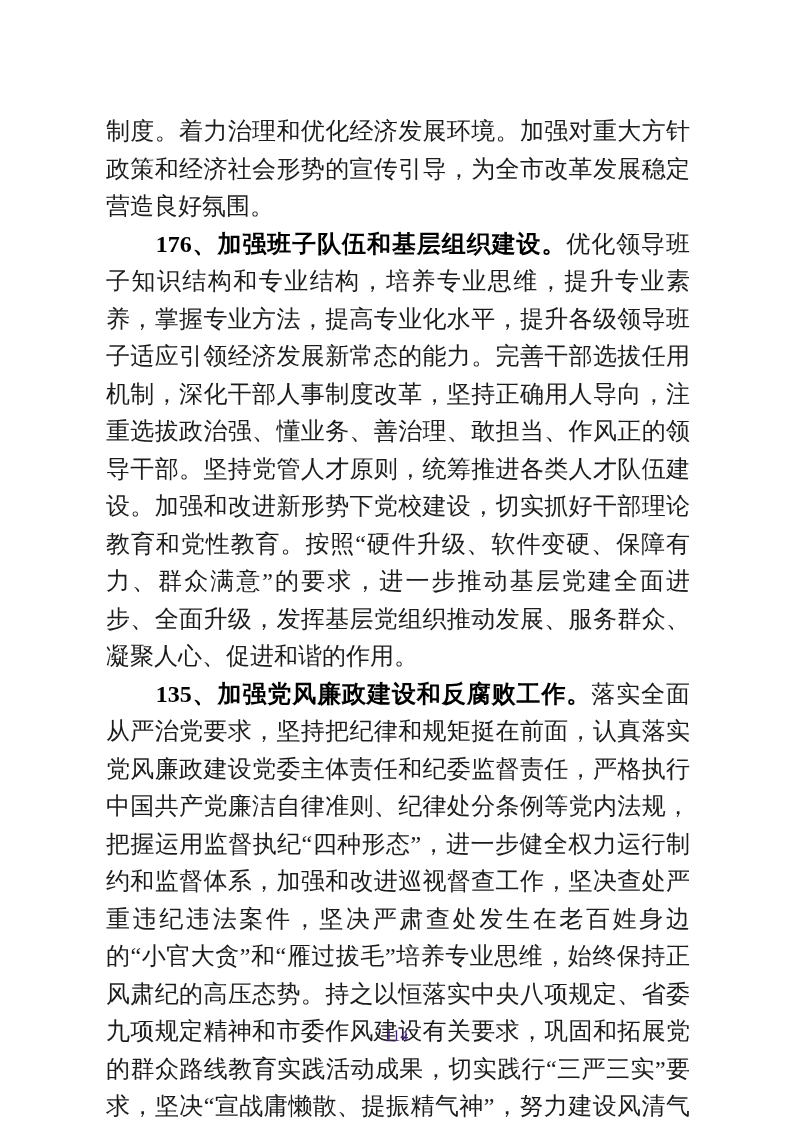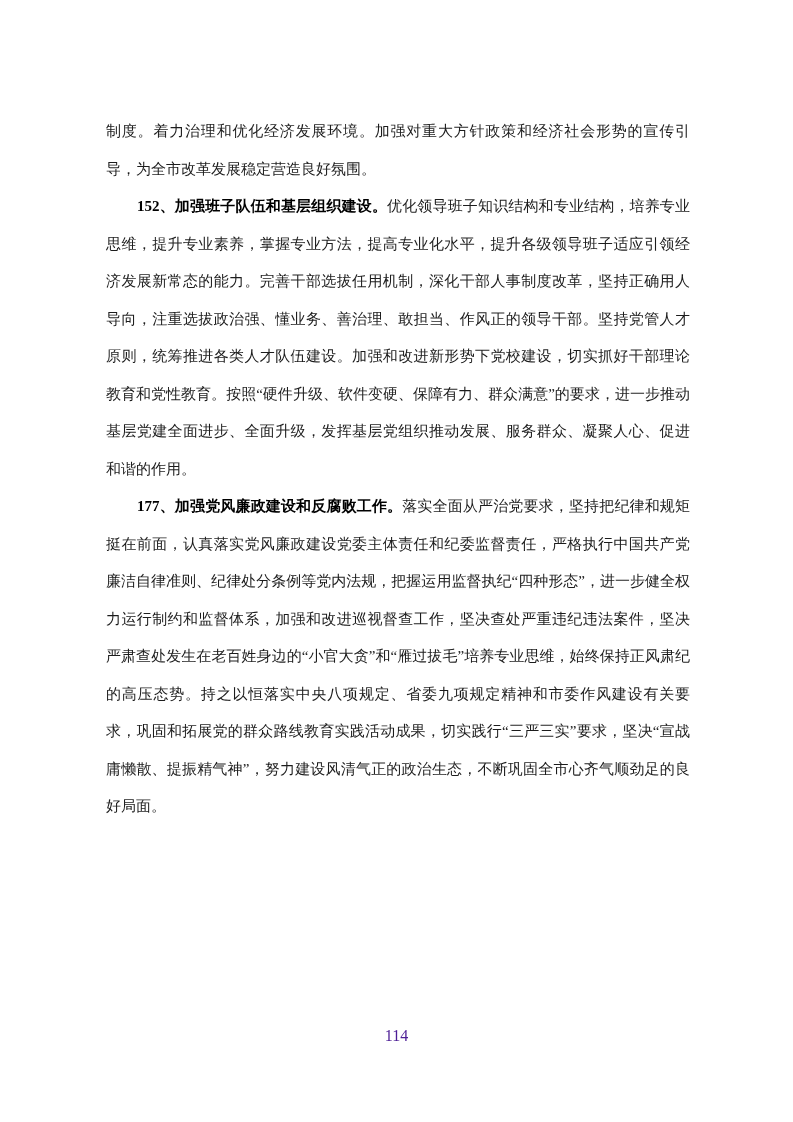--- a/index.html
+++ b/index.html
@@ -17,21 +17,21 @@
     color: #1c1c1c;
   }
   .text-block {
     position: absolute;
     left: 106px;
     top: 113px;
     width: 584px;
   }
   .para {
     margin: 0;
-    font-size: 15px;
+    font-size: 24px;
     line-height: 37.5px;
     text-align: justify;
     text-justify: inter-character;
     letter-spacing: 0;
     text-indent: 2.07em;
     word-break: normal;
   }
   .para.no-indent {
     text-indent: 0;
   }
@@ -50,17 +50,17 @@
     color: #4c1d95;
     font-family: "Liberation Serif", "DejaVu Serif", serif;
   }
 </style>
 </head>
 <body>
 
 <div class="page">
   <div class="text-block">
     <p class="para no-indent"><span>制度。着力治理和优化经济发展环境。加强对重大方针政策和经济社会形势的宣传引导，为全市改革发展稳定营造良好氛围。</span></p>
-    <p class="para"><span class="lead">152、加强班子队伍和基层组织建设。</span><span>优化领导班子知识结构和专业结构，培养专业思维，提升专业素养，掌握专业方法，提高专业化水平，提升各级领导班子适应引领经济发展新常态的能力。完善干部选拔任用机制，深化干部人事制度改革，坚持正确用人导向，注重选拔政治强、懂业务、善治理、敢担当、作风正的领导干部。坚持党管人才原则，统筹推进各类人才队伍建设。加强和改进新形势下党校建设，切实抓好干部理论教育和党性教育。按照“硬件升级、软件变硬、保障有力、群众满意”的要求，进一步推动基层党建全面进步、全面升级，发挥基层党组织推动发展、服务群众、凝聚人心、促进和谐的作用。</span></p>
-    <p class="para"><span class="lead">177、加强党风廉政建设和反腐败工作。</span><span>落实全面从严治党要求，坚持把纪律和规矩挺在前面，认真落实党风廉政建设党委主体责任和纪委监督责任，严格执行中国共产党廉洁自律准则、纪律处分条例等党内法规，把握运用监督执纪“四种形态”，进一步健全权力运行制约和监督体系，加强和改进巡视督查工作，坚决查处严重违纪违法案件，坚决严肃查处发生在老百姓身边的“小官大贪”和“雁过拔毛”培养专业思维，始终保持正风肃纪的高压态势。持之以恒落实中央八项规定、省委九项规定精神和市委作风建设有关要求，巩固和拓展党的群众路线教育实践活动成果，切实践行“三严三实”要求，坚决“宣战庸懒散、提振精气神”，努力建设风清气正的政治生态，不断巩固全市心齐气顺劲足的良好局面。</span></p>
+    <p class="para"><span class="lead">176、加强班子队伍和基层组织建设。</span><span>优化领导班子知识结构和专业结构，培养专业思维，提升专业素养，掌握专业方法，提高专业化水平，提升各级领导班子适应引领经济发展新常态的能力。完善干部选拔任用机制，深化干部人事制度改革，坚持正确用人导向，注重选拔政治强、懂业务、善治理、敢担当、作风正的领导干部。坚持党管人才原则，统筹推进各类人才队伍建设。加强和改进新形势下党校建设，切实抓好干部理论教育和党性教育。按照“硬件升级、软件变硬、保障有力、群众满意”的要求，进一步推动基层党建全面进步、全面升级，发挥基层党组织推动发展、服务群众、凝聚人心、促进和谐的作用。</span></p>
+    <p class="para"><span class="lead">135、加强党风廉政建设和反腐败工作。</span><span>落实全面从严治党要求，坚持把纪律和规矩挺在前面，认真落实党风廉政建设党委主体责任和纪委监督责任，严格执行中国共产党廉洁自律准则、纪律处分条例等党内法规，把握运用监督执纪“四种形态”，进一步健全权力运行制约和监督体系，加强和改进巡视督查工作，坚决查处严重违纪违法案件，坚决严肃查处发生在老百姓身边的“小官大贪”和“雁过拔毛”培养专业思维，始终保持正风肃纪的高压态势。持之以恒落实中央八项规定、省委九项规定精神和市委作风建设有关要求，巩固和拓展党的群众路线教育实践活动成果，切实践行“三严三实”要求，坚决“宣战庸懒散、提振精气神”，努力建设风清气正的政治生态，不断巩固全市心齐气顺劲足的良好局面。</span></p>
   </div>
   <div class="page-number">114</div>
 </div>
 
 </body></html>

